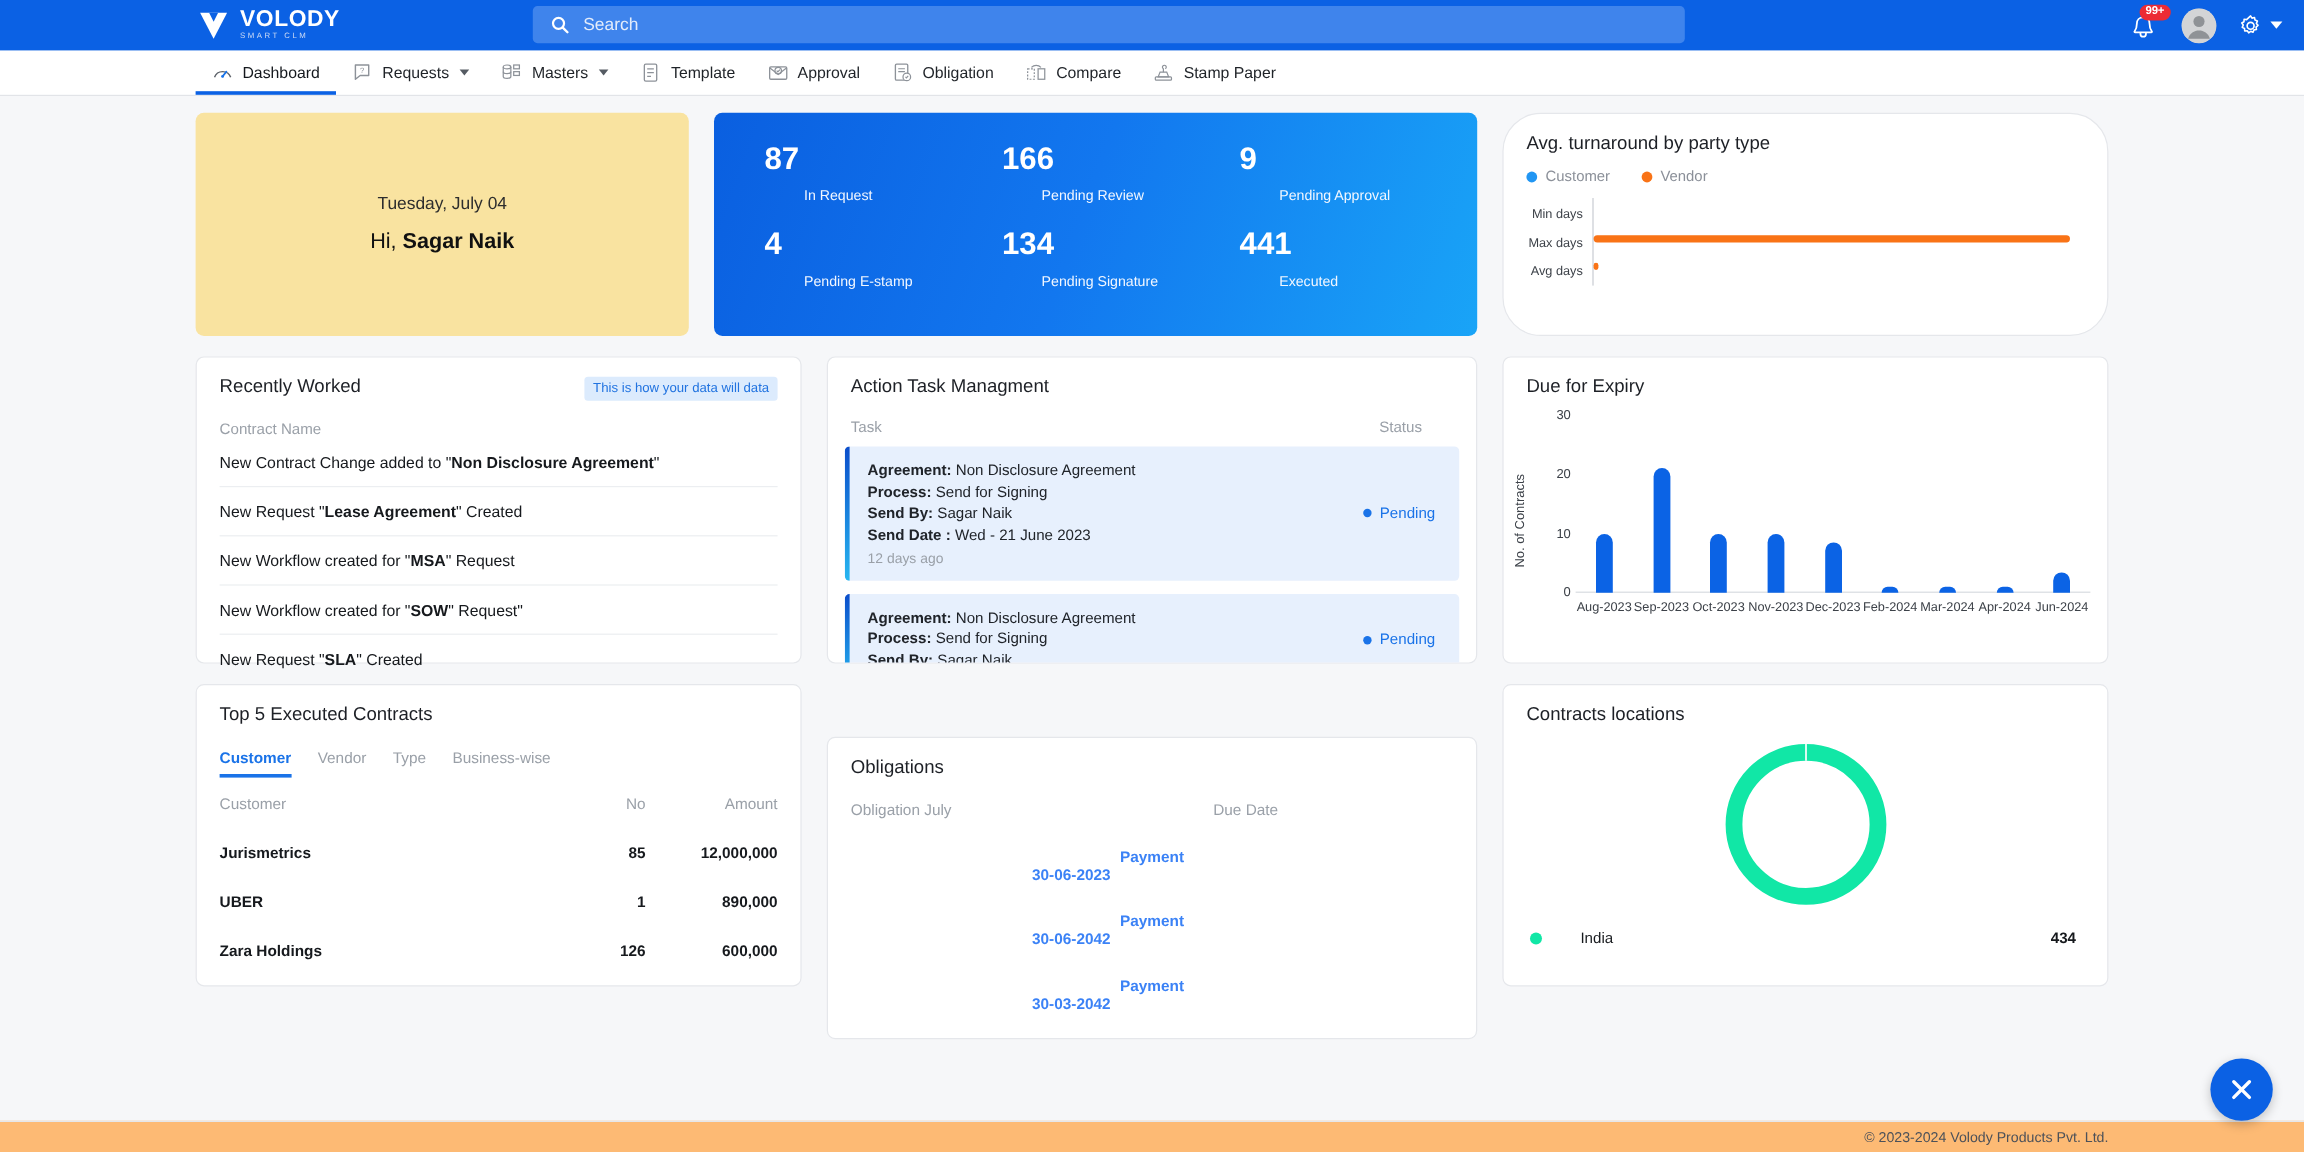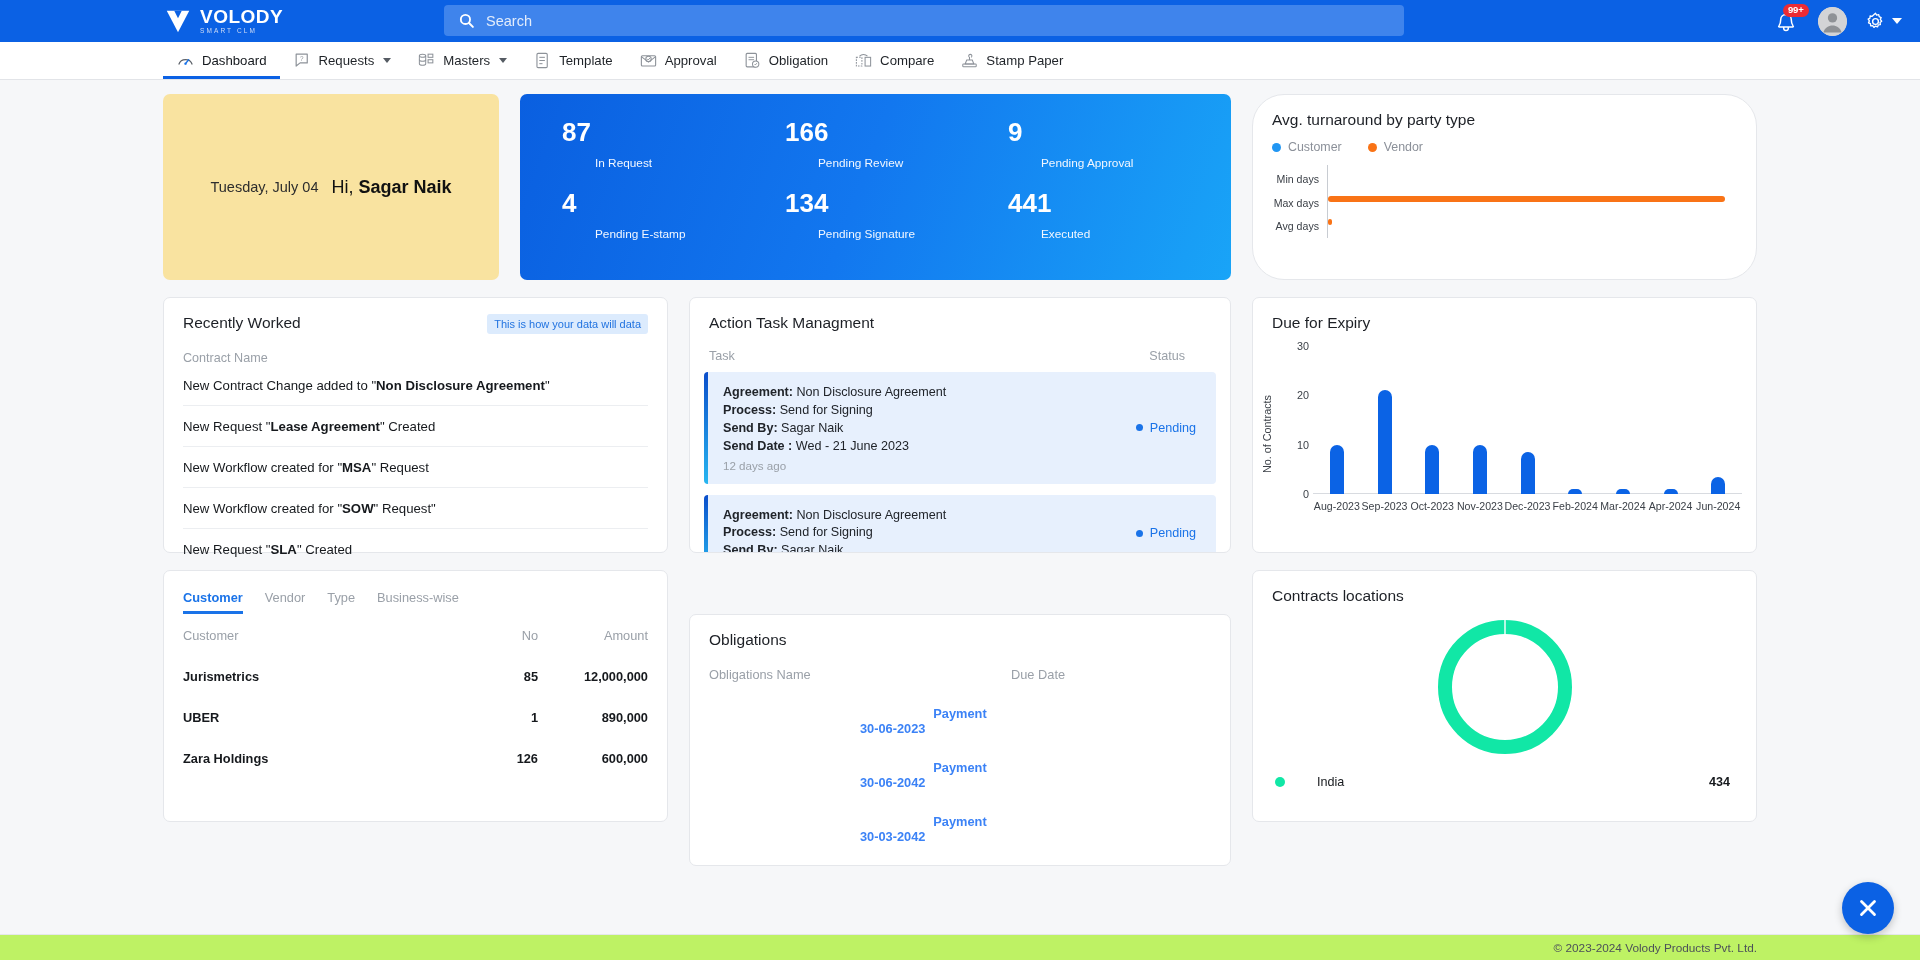--- a/index.html
+++ b/index.html
@@ -68,22 +68,22 @@
   .content { flex: 1 1 auto; overflow: hidden; padding: 14px 163px 0 163px; position: relative; }
   .grid-row { display: flex; gap: 21px; margin-bottom: 17px; }
 
   .card {
     background: #ffffff; border: 1px solid #e5e7eb; border-radius: 7px;
   }
   .card-title { font-size: 15.5px; color: #1d2026; padding: 16px 19px 0 19px; font-weight: normal; }
 
   
   .greet {
-    width: 336px; height: 186px; background: #f9e3a0; border-radius: 7px;
-    display: flex; flex-direction: row; align-items: center; justify-content: center; gap: 13px;
+    width: 411px; height: 186px; background: #f9e3a0; border-radius: 7px;
+    display: flex; flex-direction: column; align-items: center; justify-content: center; gap: 13px;
   }
   .greet-date { font-size: 14.5px; color: #2d2d2d; }
   .greet-hi { font-size: 18px; color: #111; }
   .greet-hi b { font-weight: bold; }
 
   
   .stats {
     flex: 1 1 auto; height: 186px; border-radius: 7px;
     background: linear-gradient(110deg, #0a5fe0 0%, #1277ef 48%, #19a4f7 100%);
     display: grid; grid-template-columns: repeat(3, 1fr); grid-template-rows: 1fr 1fr;
@@ -176,21 +176,21 @@
   .loc-card { width: 505px; height: 252px; position: relative; overflow: hidden; }
   .donut-wrap { display: flex; justify-content: center; padding-top: 8px; }
   .loc-legend { display: flex; align-items: center; padding: 14px 26px 0 22px; font-size: 12.6px; }
   .loc-legend .dot { background: #11e7a6; width: 10px; height: 10px; }
   .loc-name { color: #16191d; margin-left: 32px; flex: 1 1 auto; }
   .loc-val { color: #16191d; font-weight: bold; }
 
   
   .footer {
     position: absolute; left: 0; right: 0; bottom: 0; height: 26px;
-    background: #bef264; border-top: 1px solid #e5e7eb;
+    background: #fdba74; border-top: 1px solid #e5e7eb;
     display: flex; align-items: center; justify-content: flex-end;
     padding-right: 163px; font-size: 11.8px; color: #4c5159;
   }
   .fab {
     position: absolute; right: 26px; bottom: 26px; width: 52px; height: 52px;
     background: #0b61e4; border-radius: 50%; display: flex; align-items: center; justify-content: center;
     box-shadow: 0 3px 9px rgba(0,0,0,0.22); cursor: pointer;
   }
   .fab svg { width: 26px; height: 26px; display: block; }
 </style>
@@ -495,20 +495,21 @@
             <div class="xl">Apr-2024</div>
             <div class="xl">Jun-2024</div>
           </div>
         </div>
       </div>
     </div>
 
     <div class="grid-row">
 
       <div class="card t5-card">
+        <div class="card-title">Top 5 Executed Contracts</div>
         <div class="tabs">
           <div class="tab active">Customer</div>
           <div class="tab">Vendor</div>
           <div class="tab">Type</div>
           <div class="tab">Business-wise</div>
         </div>
         <div class="t5-table">
           <div class="t5-row t5-head">
             <div class="c-name">Customer</div>
             <div class="c-no">No</div>
@@ -529,21 +530,21 @@
             <div class="c-no">126</div>
             <div class="c-amt">600,000</div>
           </div>
         </div>
       </div>
 
       <div class="card ob-card">
         <div class="card-title">Obligations</div>
         <div class="ob-table">
           <div class="ob-row ob-head">
-            <div class="o-name">Obligations Name</div>
+            <div class="o-name">Obligation July</div>
             <div class="o-date">Due Date</div>
           </div>
           <div class="ob-row ob-body">
             <div class="o-name">Payment</div>
             <div class="o-date">30-06-2023</div>
           </div>
           <div class="ob-row ob-body">
             <div class="o-name">Payment</div>
             <div class="o-date">30-06-2042</div>
           </div>

